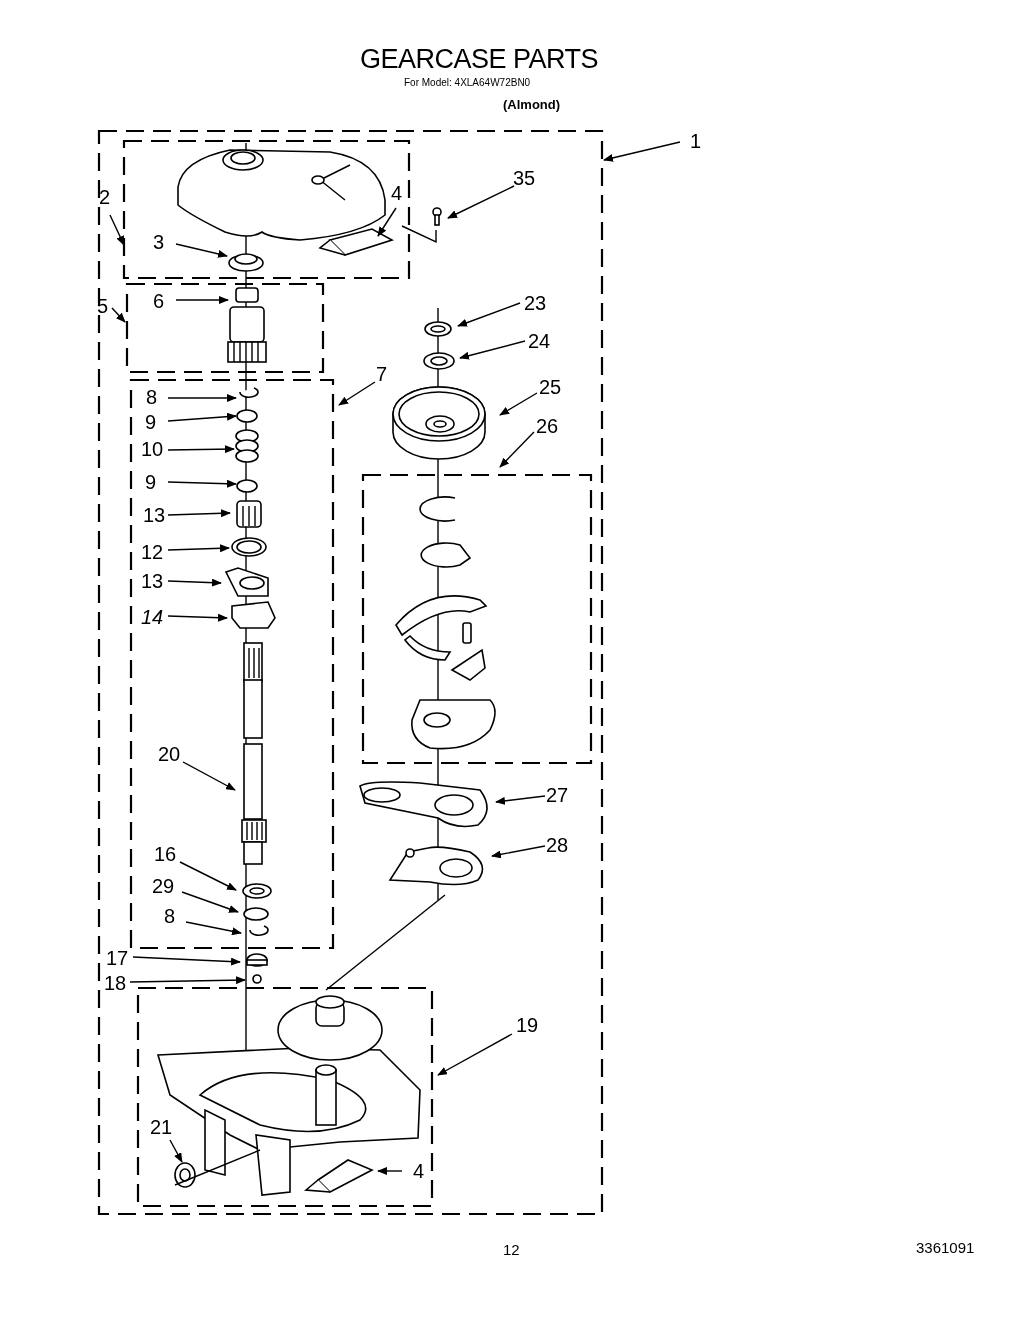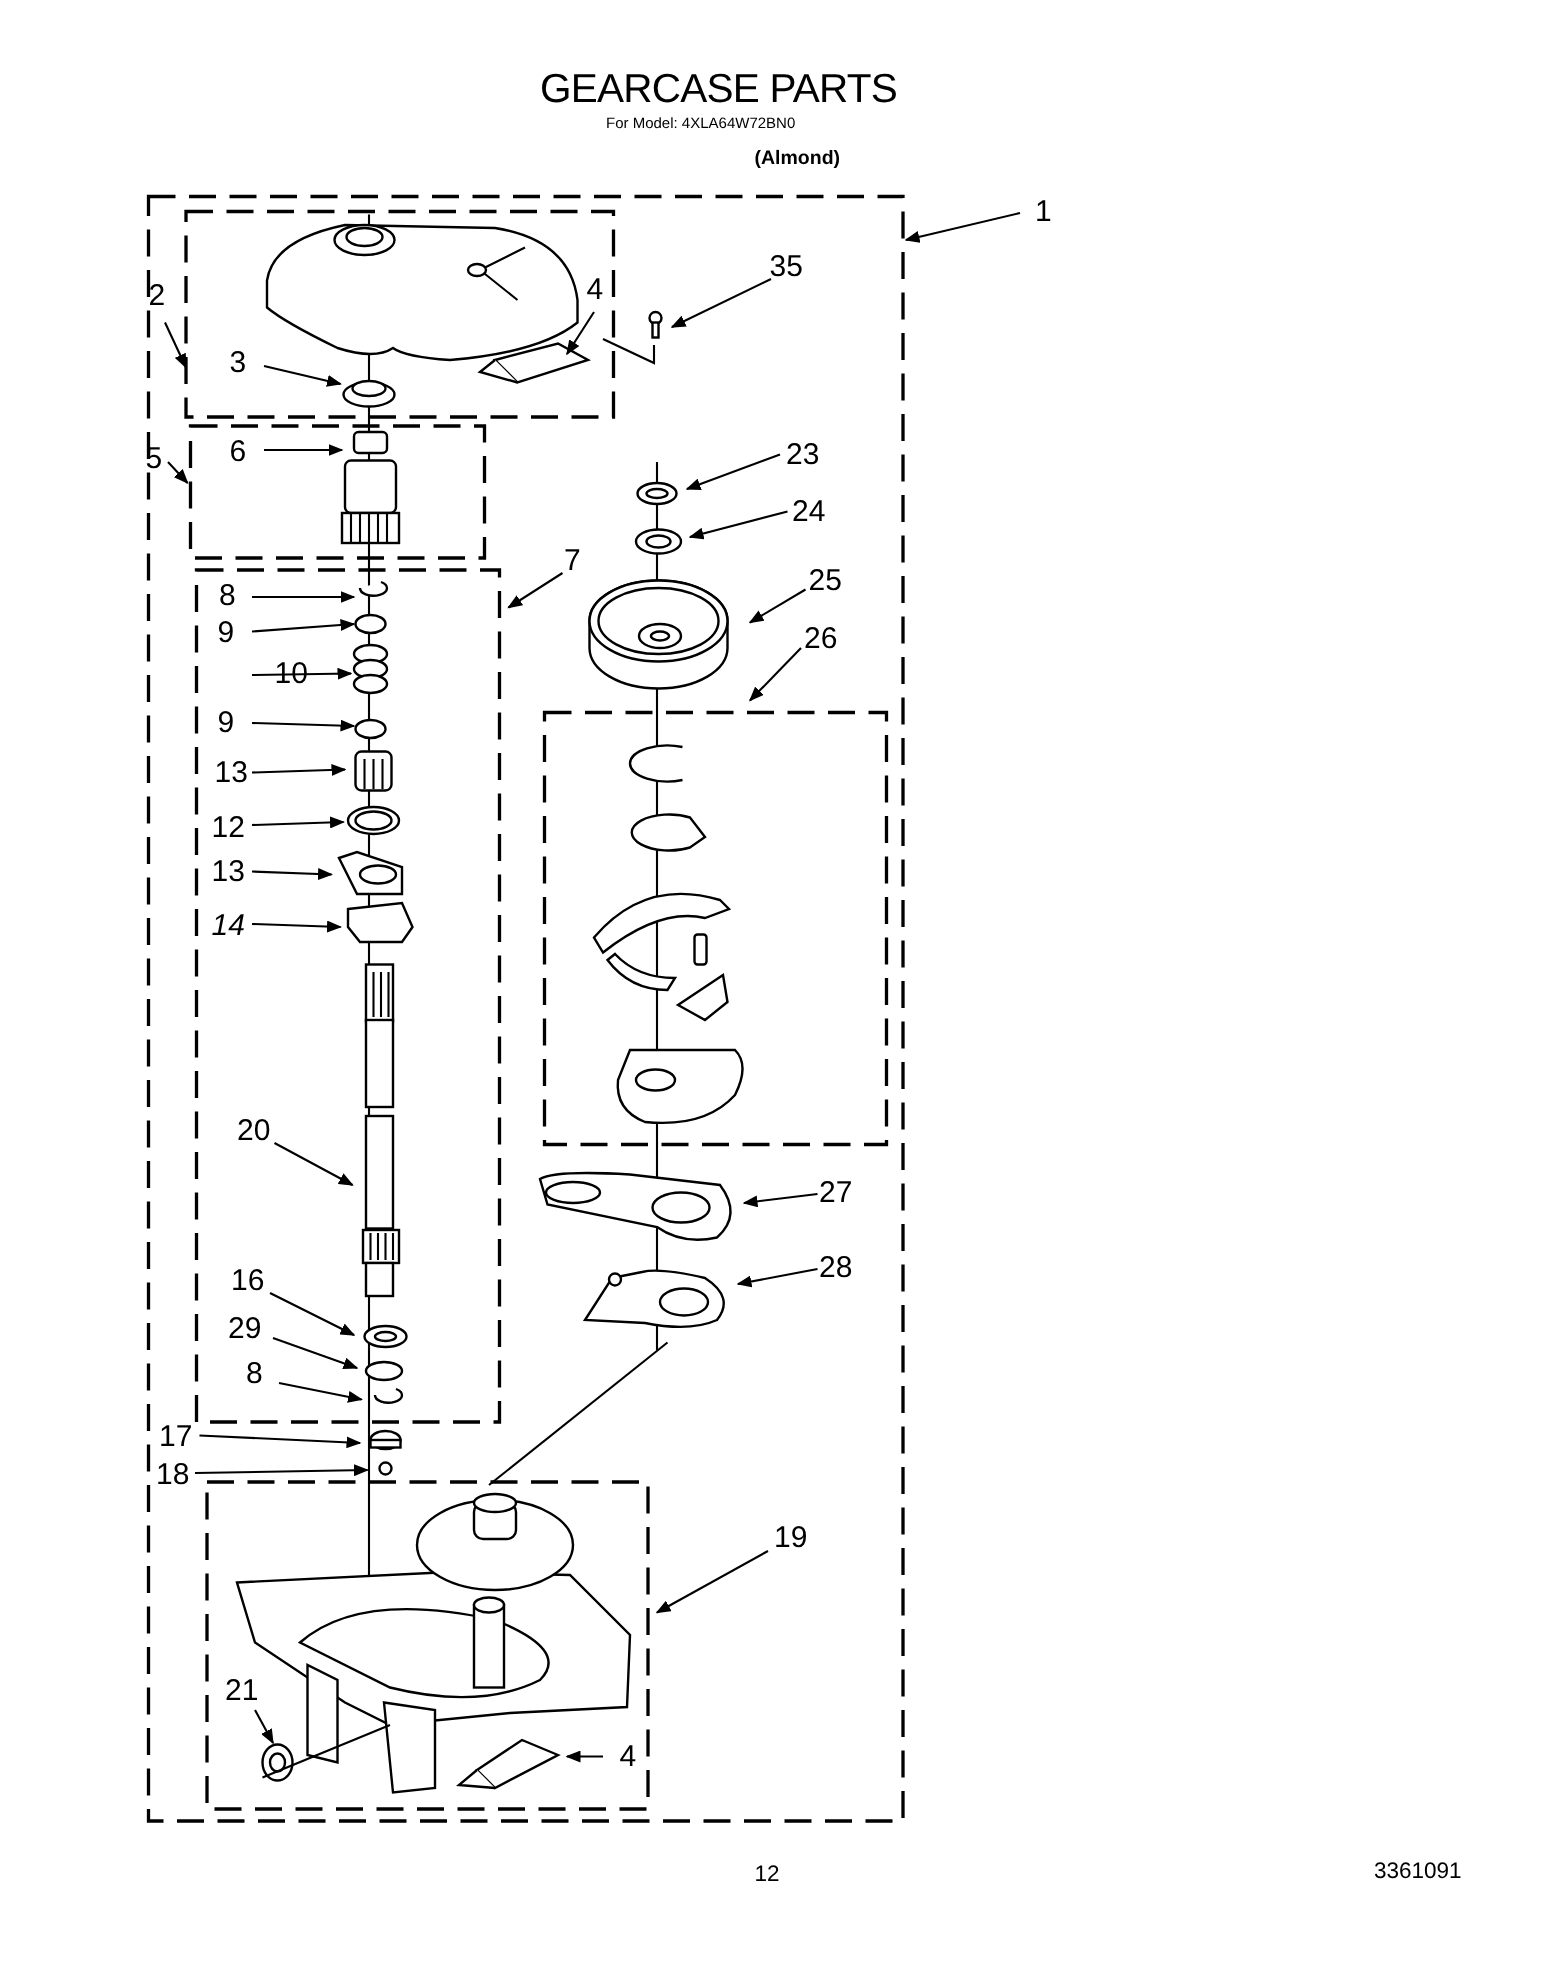--- a/index.html
+++ b/index.html
@@ -236,21 +236,21 @@
     <div class="lbl" style="left: 513px; top: 168px;">35</div>
     <div class="lbl" style="left: 97px; top: 296px;">5</div>
     <div class="lbl" style="left: 153px; top: 291px;">6</div>
     <div class="lbl" style="left: 524px; top: 293px;">23</div>
     <div class="lbl" style="left: 528px; top: 331px;">24</div>
     <div class="lbl" style="left: 376px; top: 364px;">7</div>
     <div class="lbl" style="left: 539px; top: 377px;">25</div>
     <div class="lbl" style="left: 146px; top: 387px;">8</div>
     <div class="lbl" style="left: 145px; top: 412px;">9</div>
     <div class="lbl" style="left: 536px; top: 416px;">26</div>
-    <div class="lbl" style="left: 141px; top: 439px; margin-left: 42px;">10</div>
+    <div class="lbl" style="left: 141px; top: 439px;">10</div>
     <div class="lbl" style="left: 145px; top: 472px;">9</div>
     <div class="lbl" style="left: 143px; top: 505px;">13</div>
     <div class="lbl" style="left: 141px; top: 542px;">12</div>
     <div class="lbl" style="left: 141px; top: 571px;">13</div>
     <div class="lbl" style="left: 141px; top: 607px; font-style: italic;">14</div>
     <div class="lbl" style="left: 158px; top: 744px;">20</div>
     <div class="lbl" style="left: 546px; top: 785px;">27</div>
     <div class="lbl" style="left: 546px; top: 835px;">28</div>
     <div class="lbl" style="left: 154px; top: 844px;">16</div>
     <div class="lbl" style="left: 152px; top: 876px;">29</div>

